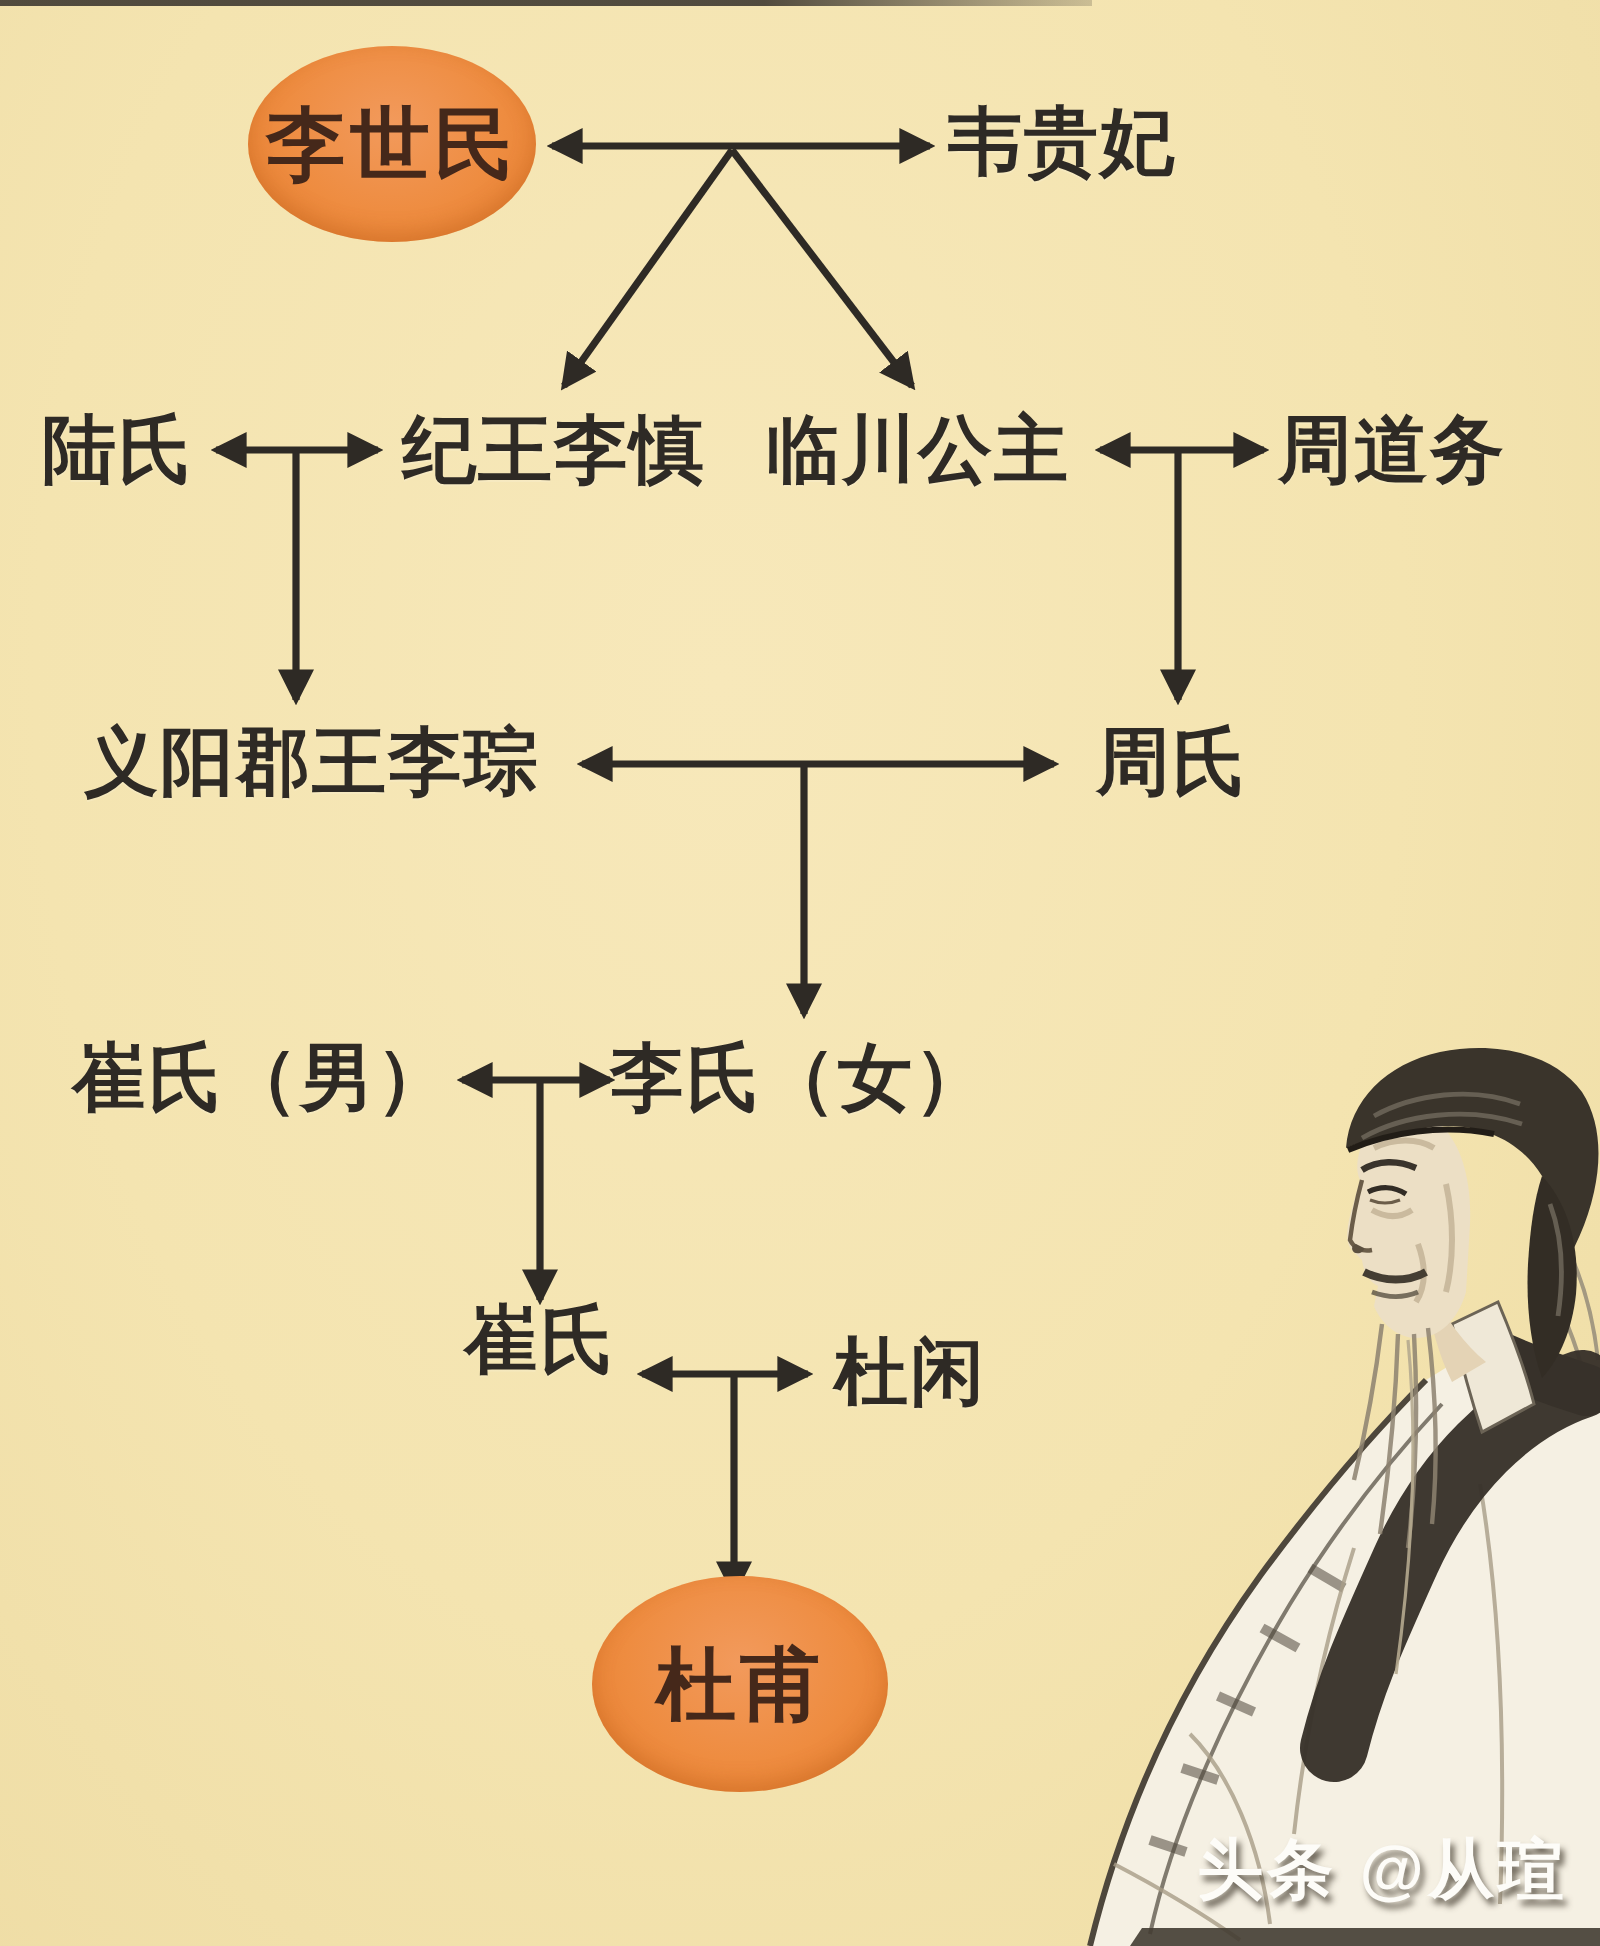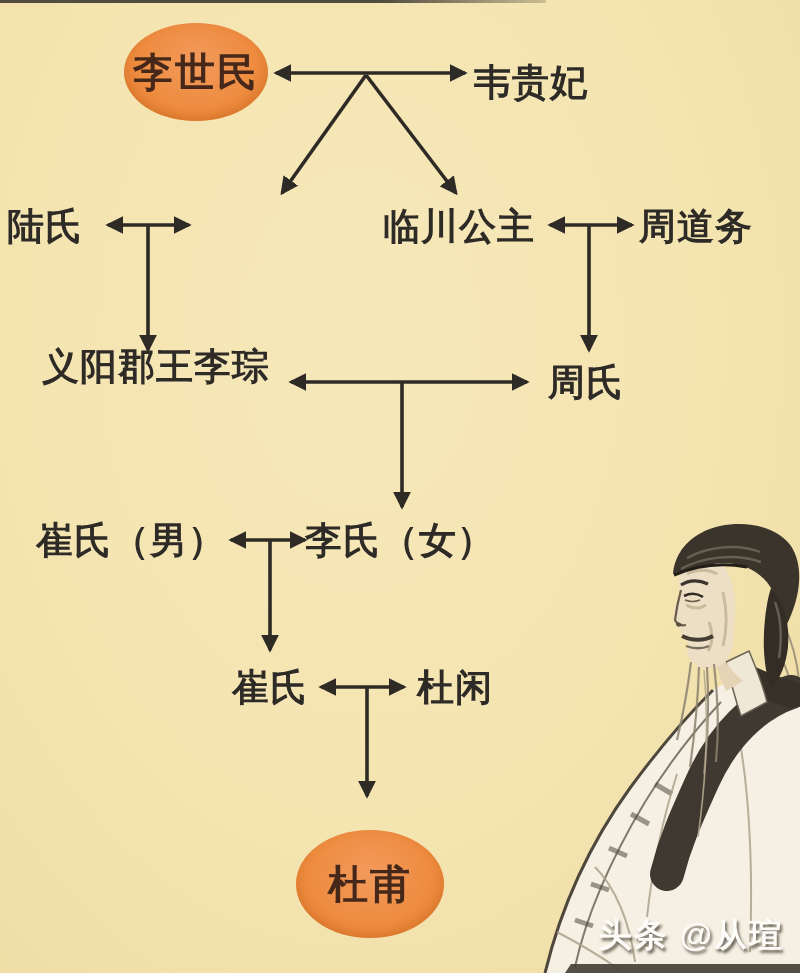--- a/index.html
+++ b/index.html
@@ -25,31 +25,31 @@
   .oval{
     position:absolute;display:flex;align-items:center;justify-content:center;
     border-radius:50%;z-index:3;
     background:radial-gradient(ellipse at 50% 40%, #f29a5c 0%, #ee8c40 55%, #e47c2e 100%);
     box-shadow:inset 0 -4px 10px rgba(180,90,20,.35);
   }
   .oval .oval-label{
     font-weight:700;font-size:40px;letter-spacing:2px;color:#45281a;white-space:nowrap;
   }
   #n-lishimin{left:124px;top:23px;width:144px;height:98px;}
-  #n-dufu{left:296px;top:830px;width:148px;height:108px;}
-  #n-weiguifei{left:531px;top:82px;}
-  #n-lushi{left:45px;top:226px;}
+  #n-dufu{left:296px;top:788px;width:148px;height:108px;}
+  #n-weiguifei{left:531px;top:72px;}
+  #n-lushi{left:59px;top:226px;}
   #n-jiwang{left:277px;top:226px;}
   #n-linchuan{left:459px;top:226px;}
   #n-zhoudaowu{left:696px;top:226px;}
-  #n-yiyang{left:156px;top:366px;}
+  #n-yiyang{left:156px;top:382px;}
   #n-zhoushi{left:586px;top:382px;}
   #n-cuishim{left:131px;top:540px;}
   #n-lishif{left:400px;top:540px;}
-  #n-cuishi{left:270px;top:687px;}
+  #n-cuishi{left:270px;top:671px;}
   #n-duxian{left:455px;top:687px;font-family:Liberation Serif, serif;}
   .portrait{position:absolute;left:535px;top:512px;z-index:4;}
   .watermark{
     position:absolute;right:16px;bottom:15px;z-index:5;
     font-family:"Liberation Sans","DejaVu Sans",sans-serif;
     font-weight:700;font-size:33px;letter-spacing:2px;
     color:#fdfcf8;
     text-shadow:2px 3px 3px rgba(70,62,50,.8);
   }
 </style>
@@ -87,20 +87,21 @@
       <line x1="367" y1="687" x2="367" y2="796" marker-end="url(#ah)"></line>
     </g>
   </svg>
 
   <div class="oval" id="n-lishimin">
     <span class="oval-label">李世民</span>
   </div>
   <div class="node" id="n-weiguifei">韦贵妃</div>
 
   <div class="node" id="n-lushi">陆氏</div>
+  <div class="node" id="n-jiwang">纪王李慎</div>
   <div class="node" id="n-zhoudaowu">周道务</div>
   <div class="node" id="n-linchuan">临川公主</div>
 
   <div class="node" id="n-yiyang">义阳郡王李琮</div>
   <div class="node" id="n-zhoushi">周氏</div>
 
   <div class="node" id="n-lishif">李氏（女）</div>
   <div class="node" id="n-cuishim">崔氏（男）</div>
 
   <div class="node" id="n-cuishi">崔氏</div>

